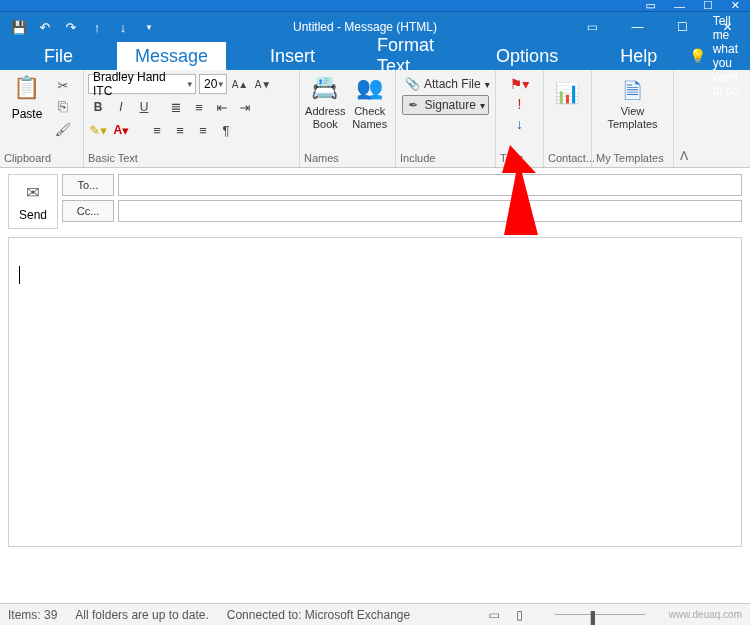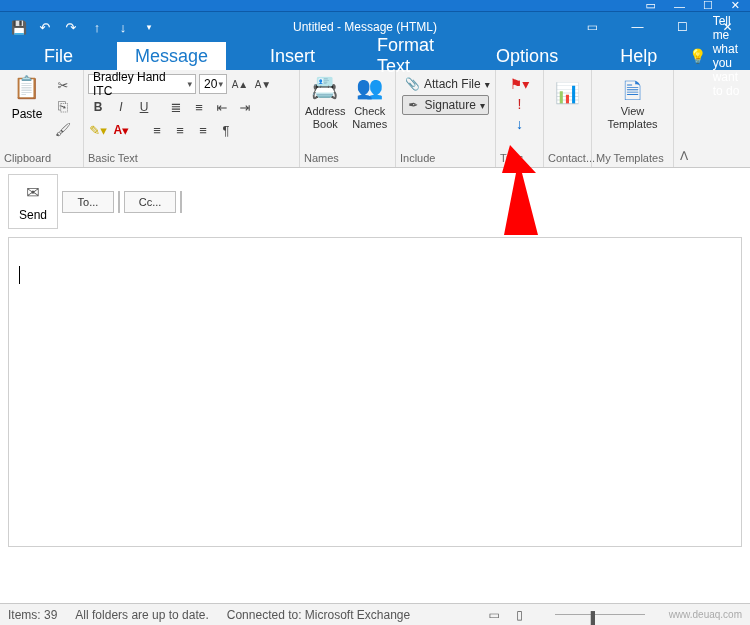--- a/index.html
+++ b/index.html
@@ -72,21 +72,21 @@
 
 
 .mytpl { width: 82px; }
 .mytpl .group-body { justify-content: center; }
 
 .collapse { width: 20px; display: flex; align-items: flex-end; justify-content: center; padding-bottom: 4px; color: #666; }
 
 .compose { display: flex; padding: 6px 8px 0; gap: 4px; }
 .sendcol { width: 50px; display: flex; flex-direction: column; align-items: center; border: 1px solid #cfcfcf; padding: 8px 2px 6px; }
 .sendcol .env { font-size: 16px; color: #555; margin-bottom: 6px; }
-.fieldcol { flex: 1; display: flex; flex-direction: row; gap: 4px; text-align: right; }
+.fieldcol { flex: 1; display: flex; flex-direction: column; gap: 4px; text-align: right; }
 .frow { display: flex; gap: 4px; align-items: center; }
 .fbtn { width: 52px; height: 22px; border: 1px solid #bcbcbc; background: #f8f8f8; font-size: 11px; display: inline-flex; align-items: center; justify-content: center; color: #333; }
 .flabel { width: 52px; font-size: 11px; color: #555; padding-left: 4px; }
 .finput { flex: 1; height: 22px; border: 1px solid #bcbcbc; background: #fff; }
 
 .body-area { margin: 8px; border: 1px solid #cfcfcf; height: 310px; padding: 28px 10px; position: relative; }
 .cursor { border-left: 1px solid #000; height: 18px; }
 
 .arrow { position: absolute; left: 480px; top: 145px; width: 80px; height: 90px; pointer-events: none; z-index: 50; }
 

